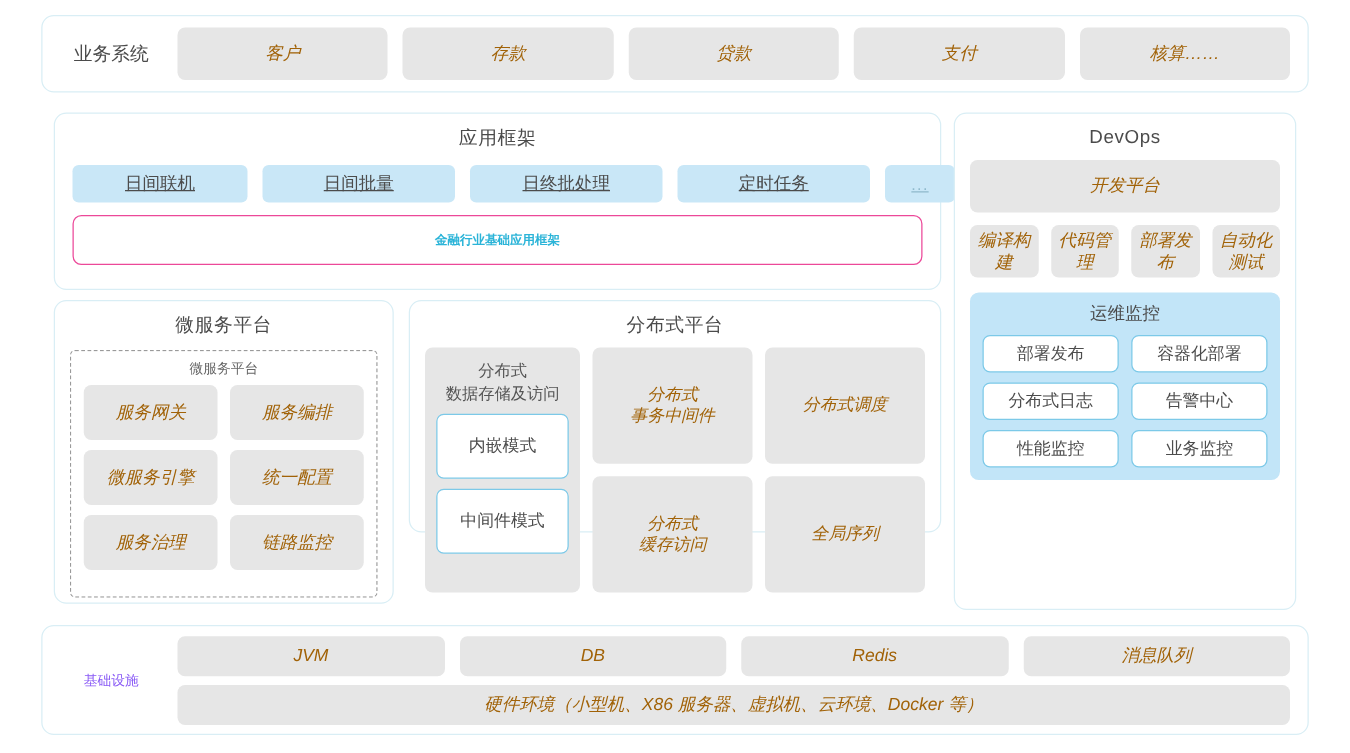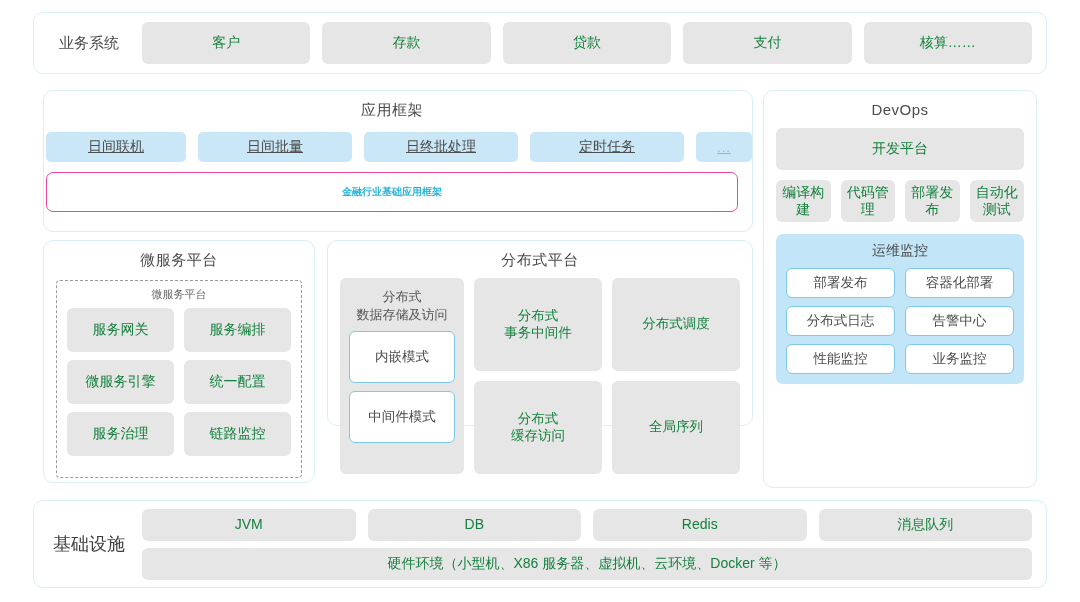--- a/index.html
+++ b/index.html
@@ -26,23 +26,24 @@
     letter-spacing:.5px;
   }
 
   
   .chip{
     background:#e6e6e6;
     border-radius:6px;
     display:flex;align-items:center;justify-content:center;
     text-align:center;
     font-size:14px;
-    color:#15803d;
+    color:#a16207;
     box-sizing:border-box;
     line-height:1.25;
+    font-style:italic;
   }
   .chip-blue{
     background:#c9e7f7;
     border-radius:5px;
     display:flex;align-items:center;justify-content:center;
     font-size:14px;color:#4c4c4c;
     box-sizing:border-box;
   }
   .chip-white-blue{
     background:#ffffff;
@@ -66,21 +67,21 @@
   .row-biz .chip{flex:1;height:42px;}
 
   
   .mid{position:absolute;left:33px;top:90px;width:1014px;height:400px;}
 
   
   .col-left{position:absolute;left:10px;top:0;width:710px;height:398px;}
 
   .panel-appfw{
     position:absolute;left:0;top:0;width:710px;height:142px;
-    padding:10px 14px 0 2px;
+    padding:10px 14px 0 14px;
   }
   .appfw-chips{display:flex;gap:12px;margin-top:12px;}
   .appfw-chips .chip-blue{height:30px;text-decoration:underline;}
   .c-appfw-0{flex:0 0 140px;}
   .c-appfw-1{flex:0 0 154px;}
   .c-appfw-2{flex:0 0 154px;}
   .c-appfw-3{flex:0 0 154px;}
   .c-appfw-4{flex:0 0 56px;font-size:13px;color:#8fb9cc;letter-spacing:1px;}
   .fin-frame{
     margin-top:10px;height:38px;
@@ -145,21 +146,21 @@
   .ops-title{text-align:center;font-size:14px;color:#4b4b4b;margin-bottom:8px;}
   .ops-grid{display:grid;grid-template-columns:1fr 1fr;gap:8px 10px;}
   .ops-grid .chip-white-blue{height:30px;font-size:13.5px;}
 
   
   .row-infra{
     position:absolute;left:33px;top:500px;width:1014px;height:88px;
     display:flex;align-items:center;padding:0 14px;gap:12px;
   }
   .row-infra .side-label{
-    flex:0 0 auto;width:82px;text-align:center;font-size:18px;color:#404040;
+    flex:0 0 auto;width:82px;text-align:center;font-size:11px;color:#8b5cf6;
   }
   .infra-stack{flex:1;display:flex;flex-direction:column;gap:7px;}
   .infra-top{display:flex;gap:12px;align-items:center;}
   .infra-top .chip{flex:1;height:32px;}
   .infra-bottom .chip{width:100%;height:32px;font-size:14px;}
 </style>
 </head>
 <body>
 
 <div class="page">

